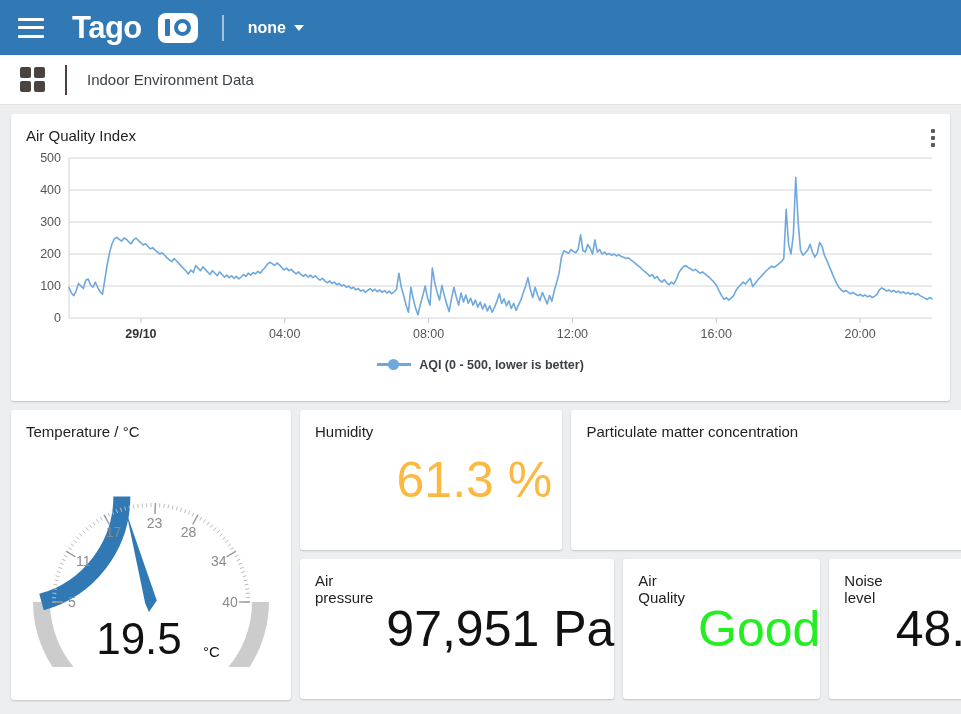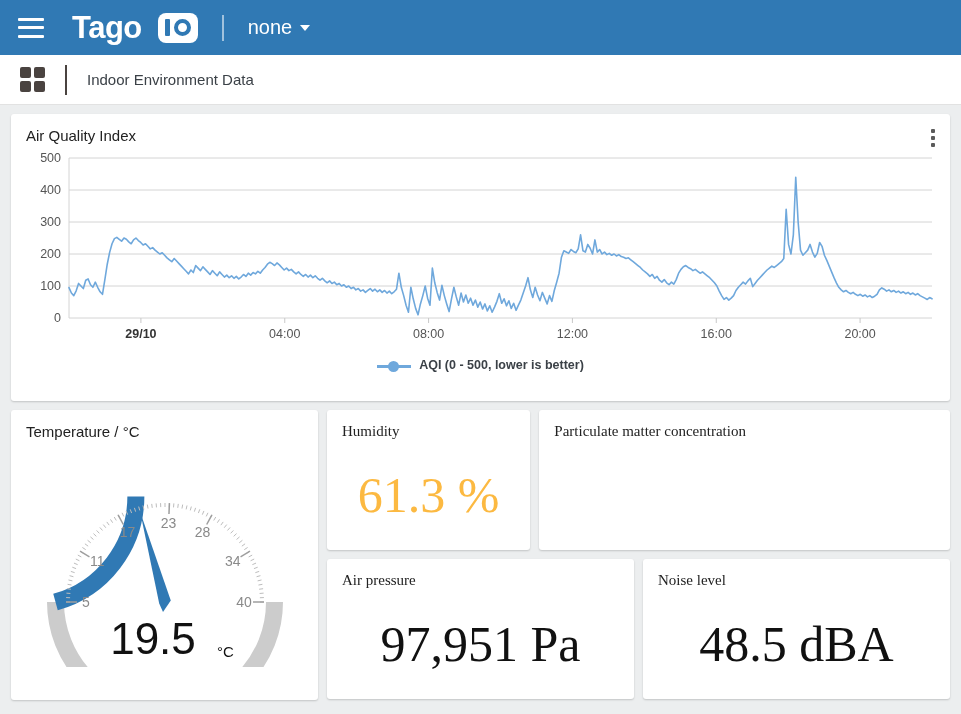--- a/index.html
+++ b/index.html
@@ -25,21 +25,21 @@
   .logo-badge {
     background: #fff; border-radius: 8px; padding: 2px 7px;
     display: flex; align-items: center; gap: 4px; height: 30px;
   }
   .logo-i { width: 5px; height: 17px; background: #3079b4; border-radius: 1px; }
   .logo-o { width: 17px; height: 17px; border-radius: 50%; border: 4.5px solid #3079b4; }
 
   .divider-v { width: 2px; height: 26px; background: rgba(255,255,255,.55); margin: 0 10px; }
 
   .ctx { display: flex; align-items: center; gap: 8px; cursor: pointer; }
-  .ctx-label { color: #fff; font-size: 20px; font-weight: normal; }
+  .ctx-label { color: #fff; font-size: 16px; font-weight: bold; }
   .caret { width: 0; height: 0; border-left: 5px solid transparent;
            border-right: 5px solid transparent; border-top: 6px solid #fff; }
 
   
   .dashbar {
     height: 50px; background: #fff; display: flex; align-items: center;
     padding: 8px 20px; border-bottom: 1px solid #e2e2e2;
   }
   .grid-icon { display: grid; grid-template-columns: 11px 11px; grid-template-rows: 11px 11px;
                gap: 3px; }
@@ -54,39 +54,39 @@
     box-shadow: 0 1px 2px rgba(0,0,0,.18);
   }
   .card-title { font-size: 15px; color: #222; padding: 13px 13px 0 15px; }
 
   
   .chart-card { height: 287px; position: relative; }
   .kebab { position: absolute; right: 13px; top: 13px; display: flex; flex-direction: column;
            gap: 3px; cursor: pointer; padding: 2px; }
   .kebab i { width: 4px; height: 4px; background: #5b5b5b; border-radius: 1px; display: block; }
   .chart-wrap { padding: 6px 10px 0 10px; }
-  .legend { display: flex; align-items: flex-end; justify-content: center; gap: 8px;
+  .legend { display: flex; align-items: flex-start; justify-content: center; gap: 8px;
             margin-top: 4px; }
   .legend-mark { width: 34px; height: 12px; position: relative; }
   .legend-mark::before { content:""; position:absolute; top:5px; left:0; width:34px; height:3px;
                          background:#6fa8dc; }
   .legend-mark::after { content:""; position:absolute; top:1px; left:11px; width:11px; height:11px;
                         border-radius:50%; background:#6fa8dc; }
   .legend-text { font-size: 12.5px; font-weight: bold; color: #3b4147; }
 
   
   .lower { display: flex; gap: 9px; }
   .temp-col { width: 307px; }
   .right-col { flex: 1; display: flex; flex-direction: column; gap: 9px; }
   .row { display: flex; gap: 9px; }
 
   .temp-card { height: 290px; }
   .gauge-wrap { display: flex; justify-content: center; margin-top: 2px; }
 
-  .metric { flex: 1; height: 140px; display: flex; flex-direction: column; font-family: Liberation Serif, serif; }
+  .metric { flex: 1; height: 140px; display: flex; flex-direction: row; }
   .metric .val {
     flex: 1; display: flex; align-items: center; justify-content: center;
     font-size: 50px; color: #111; white-space: nowrap;
   }
   .metric.wide { flex: 2.02; }
   .metric.wide .val { font-size: 44px; }
   .val sup { font-size: 0.62em; vertical-align: super; }
 </style>
 </head>
 <body>
@@ -282,20 +282,24 @@
         </div>
 
       </div>
       <div class="row">
 
         <div class="card metric">
           <div class="card-title">Air pressure</div>
           <div class="val" style="color: rgb(17, 17, 17);">97,951 Pa</div>
         </div>
 
+        <div class="card metric">
+          <div class="card-title">Air Quality</div>
+          <div class="val" style="color: rgb(34, 238, 34);">Good</div>
+        </div>
 
         <div class="card metric">
           <div class="card-title">Noise level</div>
           <div class="val" style="color: rgb(17, 17, 17);">48.5 dBA</div>
         </div>
 
       </div>
     </div>
   </div>
 </div>

